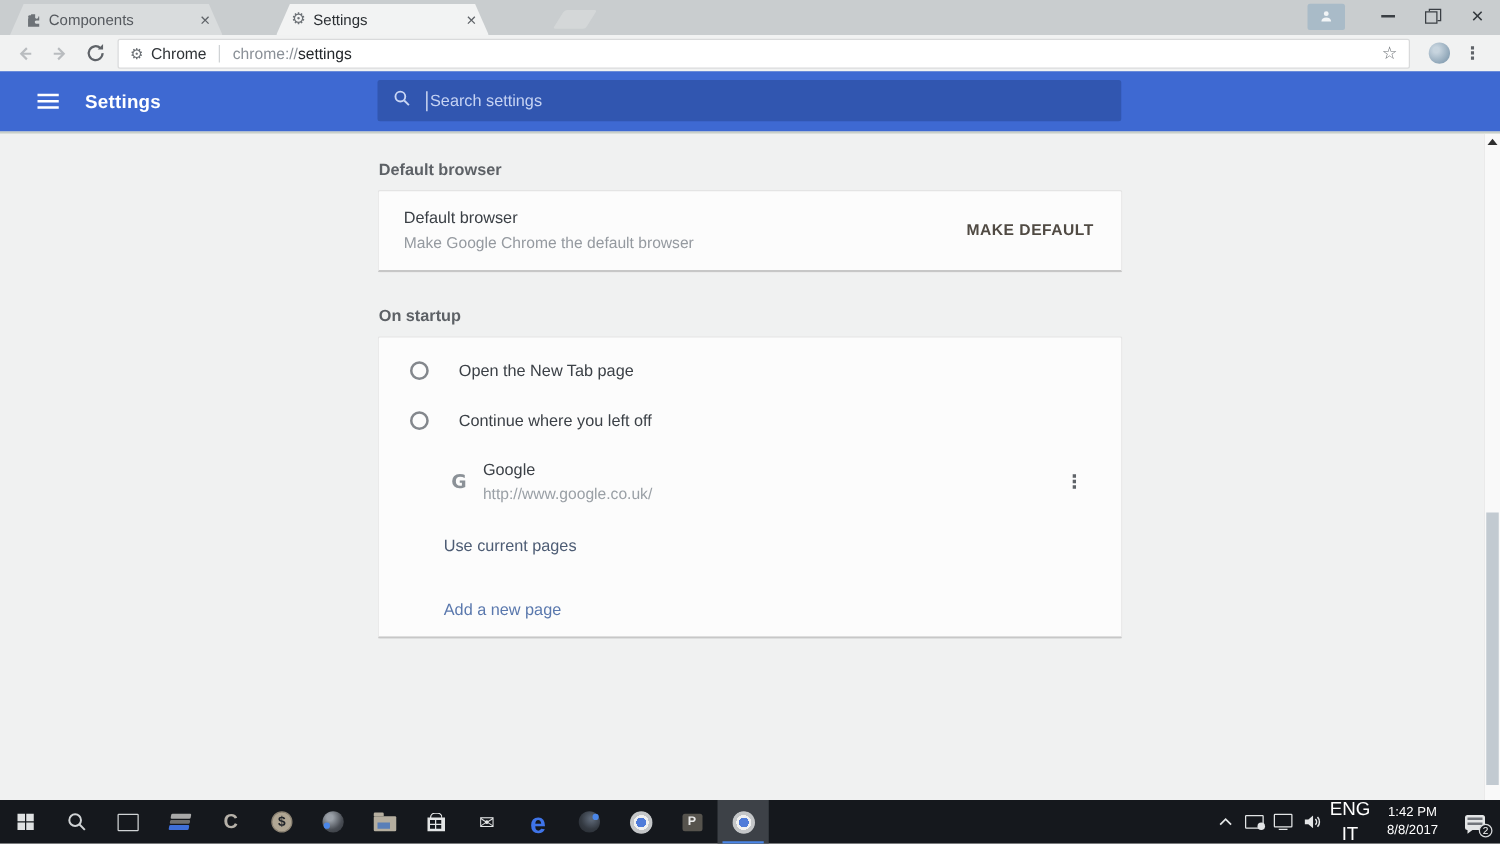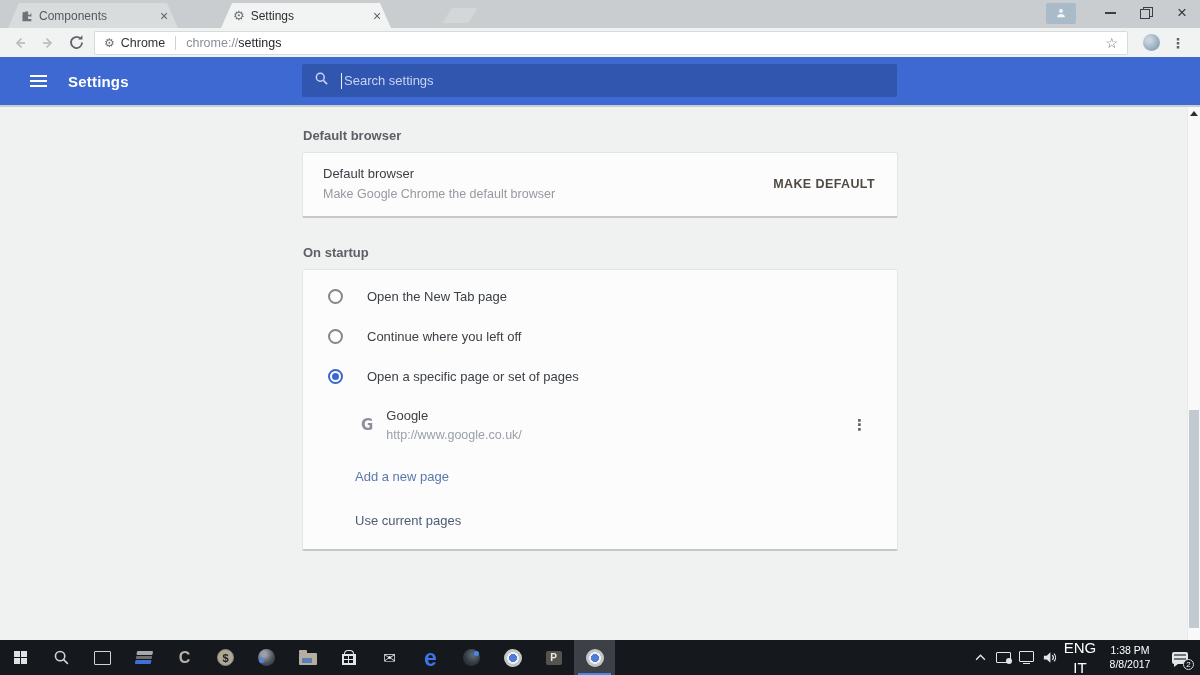--- a/index.html
+++ b/index.html
@@ -259,39 +259,35 @@
       <div class="section-head second">On startup</div>
       <div class="card startup-card">
         <div class="radio-row">
           <span class="radio"></span>
           <span class="radio-label">Open the New Tab page</span>
         </div>
         <div class="radio-row">
           <span class="radio"></span>
           <span class="radio-label">Continue where you left off</span>
         </div>
-        <div class="radio-row">
-          <span class="radio selected"></span>
-          <span class="radio-label">Open a specific page or set of pages</span>
-        </div>
 
         <div class="site-row">
           <span class="g-ic glyph">G</span>
           <span>
             <div class="site-name">Google</div>
             <div class="site-url">http://www.google.co.uk/</div>
           </span>
           <span class="site-menu glyph">⋮</span>
         </div>
 
+        <div class="link-row last">
+          <span class="link-use">Use current pages</span>
+        </div>
         <div class="link-row">
           <span class="link-add">Add a new page</span>
-        </div>
-        <div class="link-row last">
-          <span class="link-use">Use current pages</span>
         </div>
       </div>
 
     </div>
 
     <div class="scrollbar">
       <div class="sb-up">
           <span class="sb-up-arrow"></span>
         </div>
       <div class="sb-thumb"></div>
@@ -383,21 +379,21 @@
             <path d="M2 6h3l4-3.5v11L5 10H2z" fill="#e3e5e6"></path>
             <path d="M11 5.5a3.6 3.6 0 0 1 0 5" fill="none" stroke="#e3e5e6" stroke-width="1.3"></path>
             <path d="M12.8 3.8a6.2 6.2 0 0 1 0 8.4" fill="none" stroke="#e3e5e6" stroke-width="1.3"></path>
           </svg>
       </div>
       <div class="lang-block">
         <span>ENG</span>
         <span>IT</span>
       </div>
       <div class="clock-block">
-        <span>1:38 PM</span>
+        <span>1:42 PM</span>
         <span>8/8/2017</span>
       </div>
       <div class="action-center">
         <span class="ac-bubble">
             <span></span>
             <span></span>
           </span>
         <span class="ac-badge">2</span>
       </div>
     </div>

